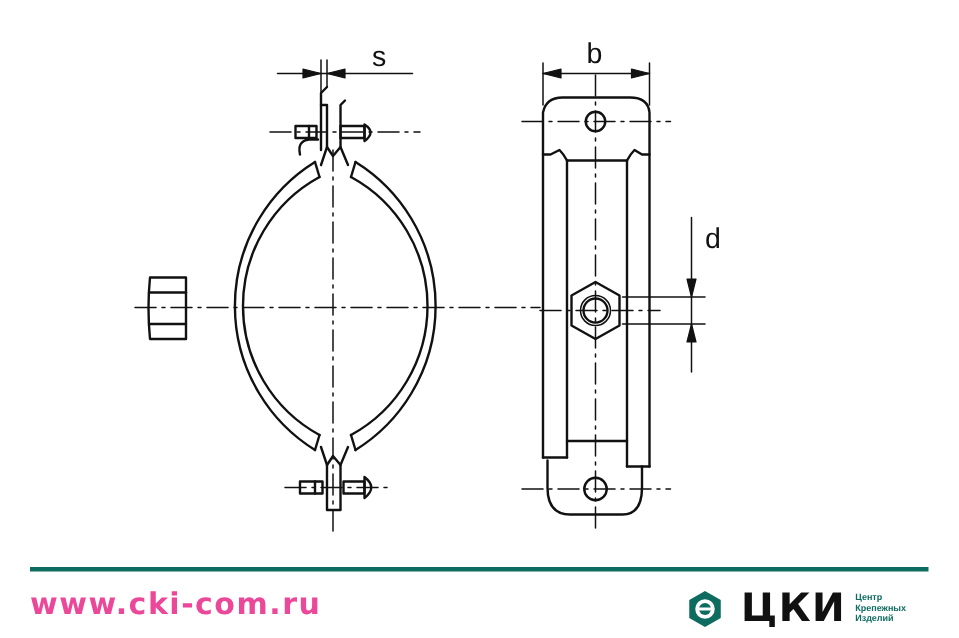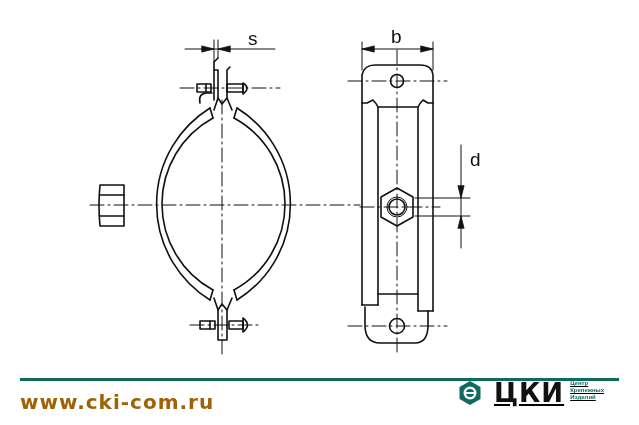--- a/index.html
+++ b/index.html
@@ -1,21 +1,21 @@
 <!DOCTYPE html>
 <html><head>
 <meta charset="utf-8">
 <style>
   html,body{margin:0;padding:0;background:#fff;}
   body{width:639px;height:425px;position:relative;overflow:hidden;font-family:"Liberation Sans",sans-serif;}
   #drawing{position:absolute;left:0;top:0;width:639px;height:370px;}
   .lbl{position:absolute;font-family:"Liberation Sans",sans-serif;font-size:19px;color:#111;line-height:1;}
   #footer-line{position:absolute;left:20px;top:378px;width:599px;height:3px;background:#0e6b60;}
-  #site-url{position:absolute;left:20px;top:390px;font-family:"DejaVu Sans",sans-serif;font-size:20px;color:#a16207;letter-spacing:1px;font-weight:bold;}
-  #logo{position:absolute;left:458px;top:380px;height:28px;display:flex;text-decoration:underline;}
+  #site-url{position:absolute;left:20px;top:390px;font-family:"DejaVu Sans",sans-serif;font-size:20px;color:#ec4899;letter-spacing:1px;font-weight:bold;}
+  #logo{position:absolute;left:458px;top:392px;height:28px;display:flex;align-items:center;}
   #logo-mark{width:24px;height:26px;}
   #logo-abbr{margin-left:12px;font-family:"DejaVu Sans",sans-serif;font-weight:bold;font-size:26px;color:#111;line-height:1;letter-spacing:1px;}
   #logo-desc{margin-left:6px;display:flex;flex-direction:column;font-family:"Liberation Sans",sans-serif;font-size:6px;color:#0e6b60;line-height:7px;font-weight:bold;}
 </style>
 </head>
 <body>
 
 <svg id="drawing" viewBox="0 0 639 370" xmlns="http://www.w3.org/2000/svg">
   <g fill="none" stroke="#111" stroke-width="1.6" stroke-linejoin="round" stroke-linecap="round">
 

